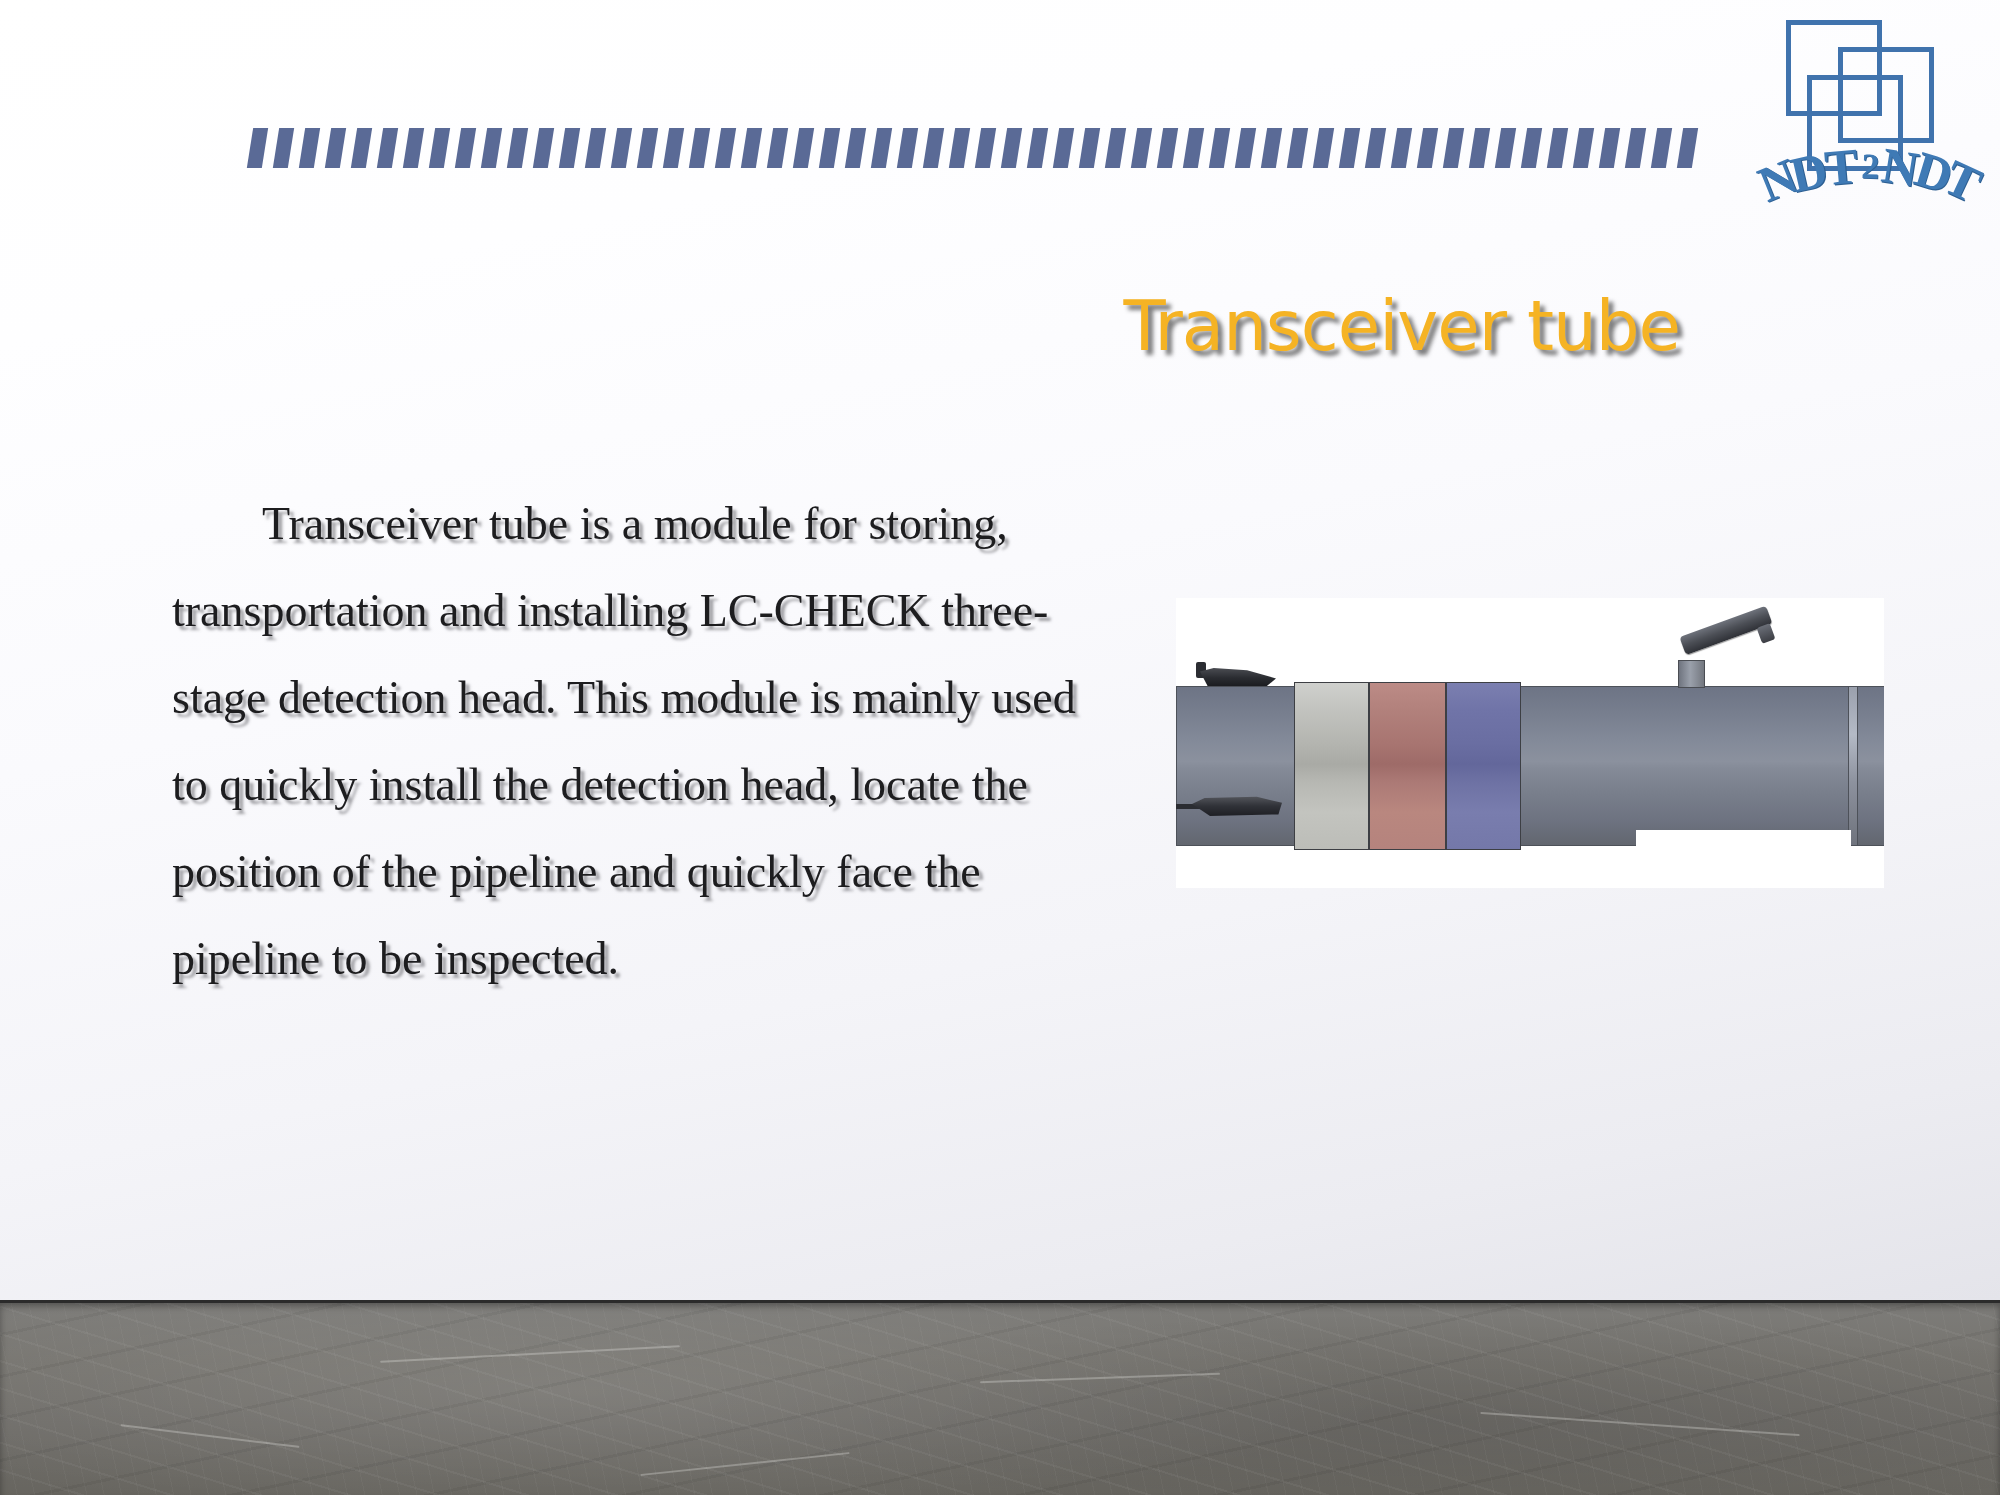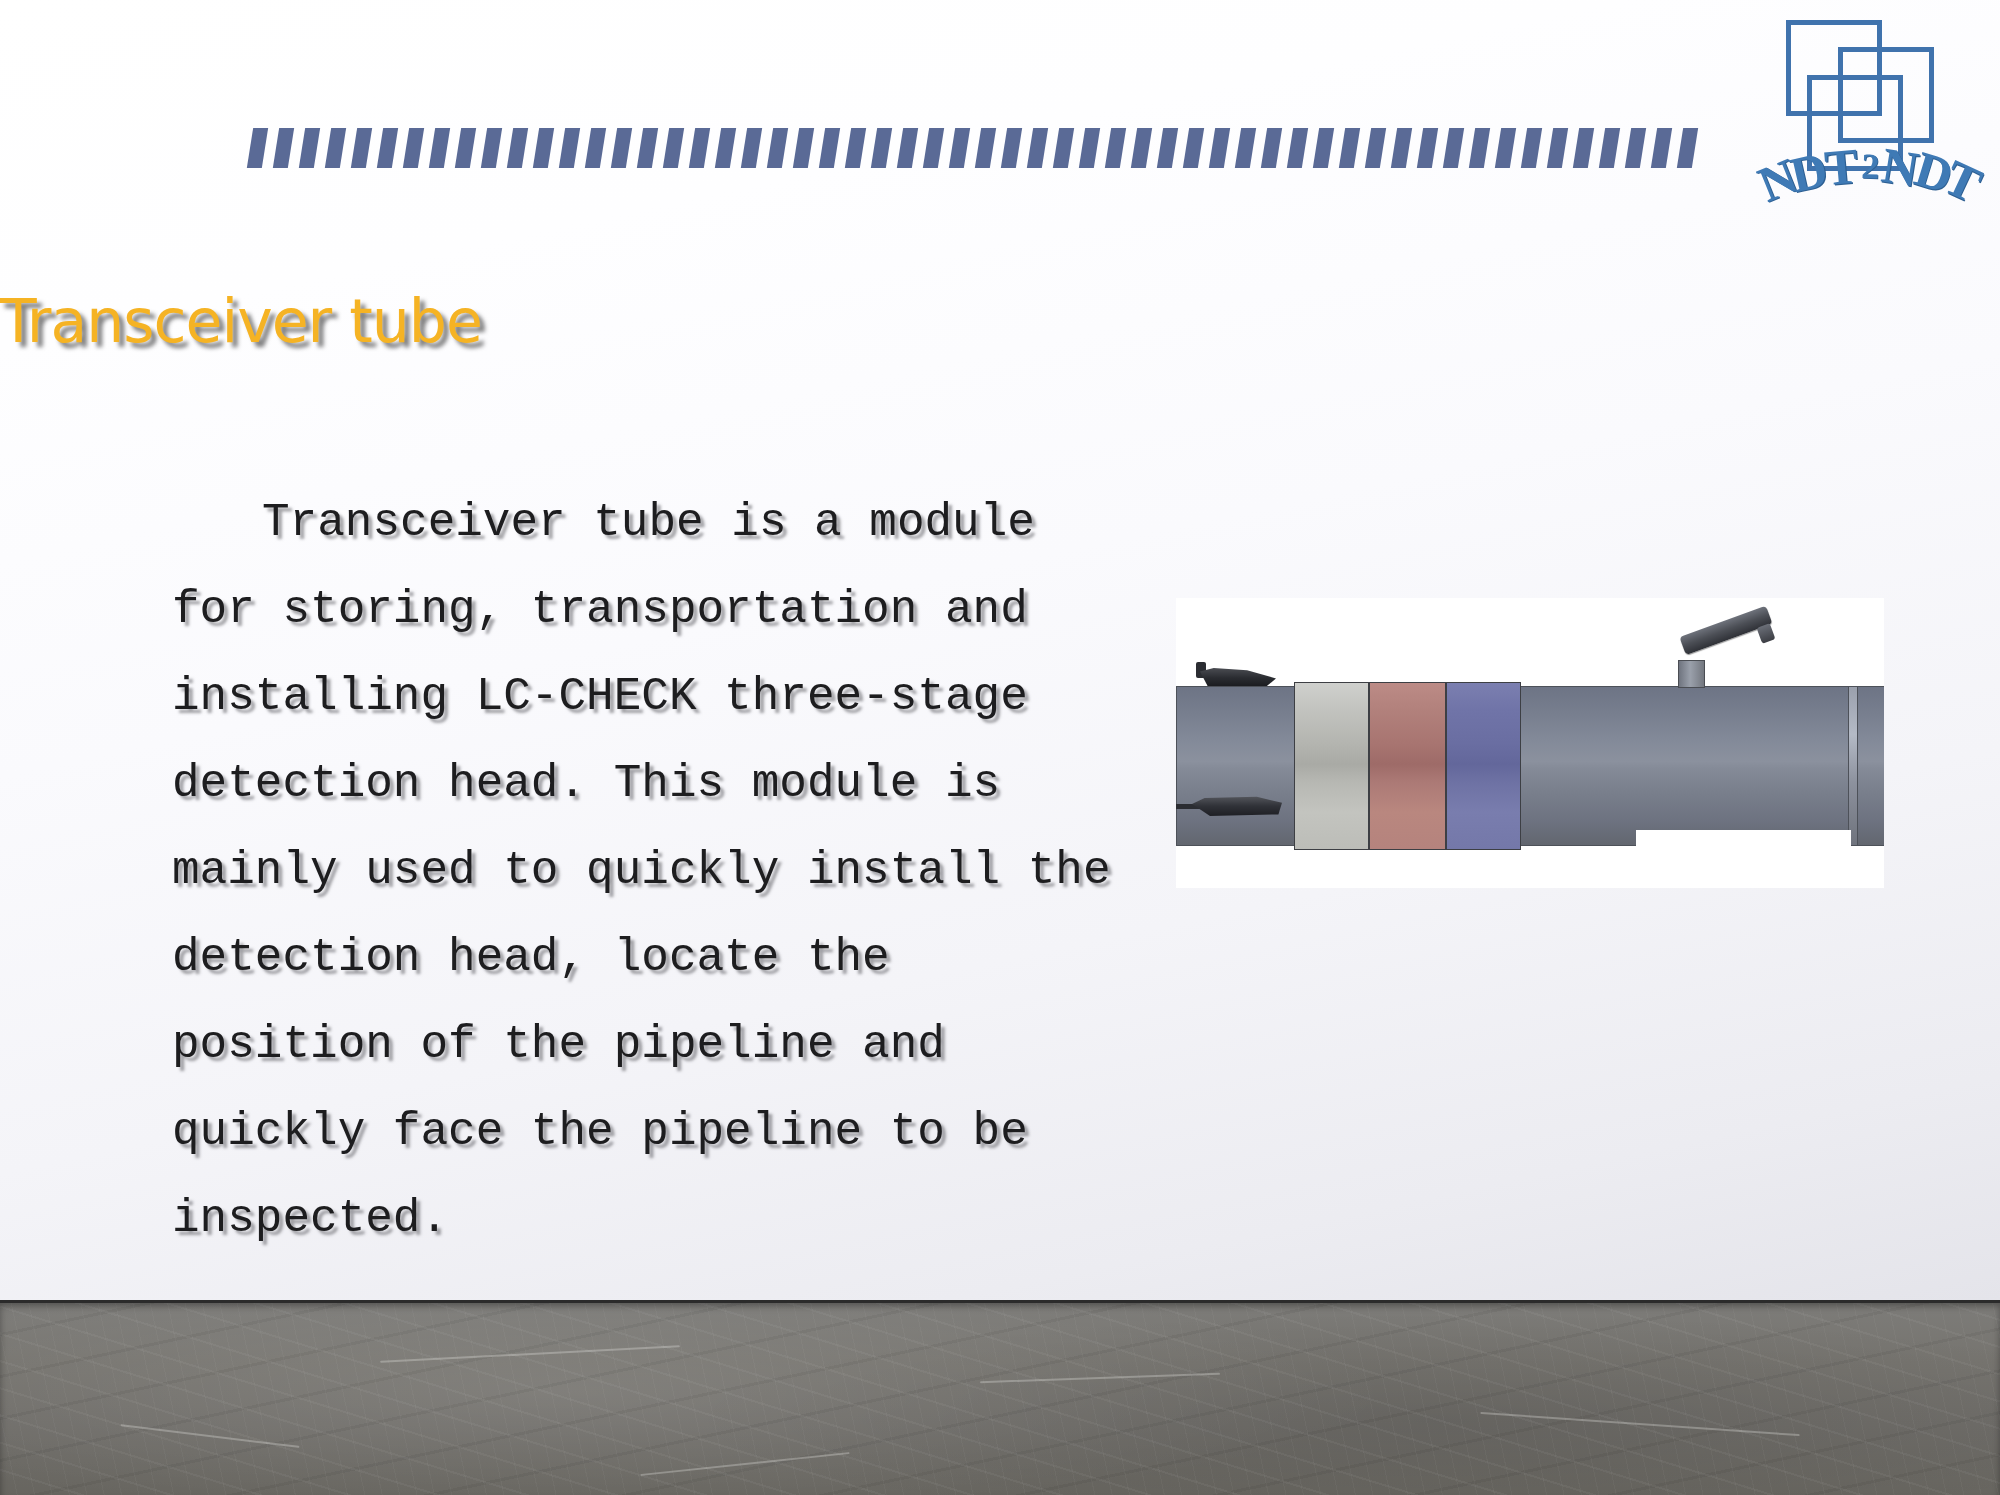--- a/index.html
+++ b/index.html
@@ -122,40 +122,40 @@
   .lt5 { transform: rotate(9deg)   translateY(-2px); }
   .lt6 { transform: rotate(17deg)  translateY(3px); }
   .lt7 { transform: rotate(25deg)  translateY(13px); }
 
   
   .title {
     position: absolute;
     left: 0;
     top: 286px;
     width: 1680px;
-    text-align: left;
-    font-size: 60px;
+    text-align: right;
+    font-size: 69px;
     font-weight: 400;
     color: #f5b324;
     letter-spacing: -1px;
     font-family: "DejaVu Sans", sans-serif;
     text-shadow: 5px 5px 4px rgba(40,40,40,0.60);
     white-space: nowrap;
   }
 
   
   .body-text {
     position: absolute;
     left: 172px;
     top: 480px;
     width: 950px;
     font-size: 46px;
     line-height: 87px;
     color: #1d1d1f;
-    font-family: Liberation Mono, monospace;
+    font-family: Liberation Serif, serif;
     text-indent: 90px;
     text-shadow: 4px 4px 3px rgba(90,90,95,0.55);
   }
 
   
   .cad-box {
     position: absolute;
     left: 1176px;
     top: 598px;
     width: 708px;

